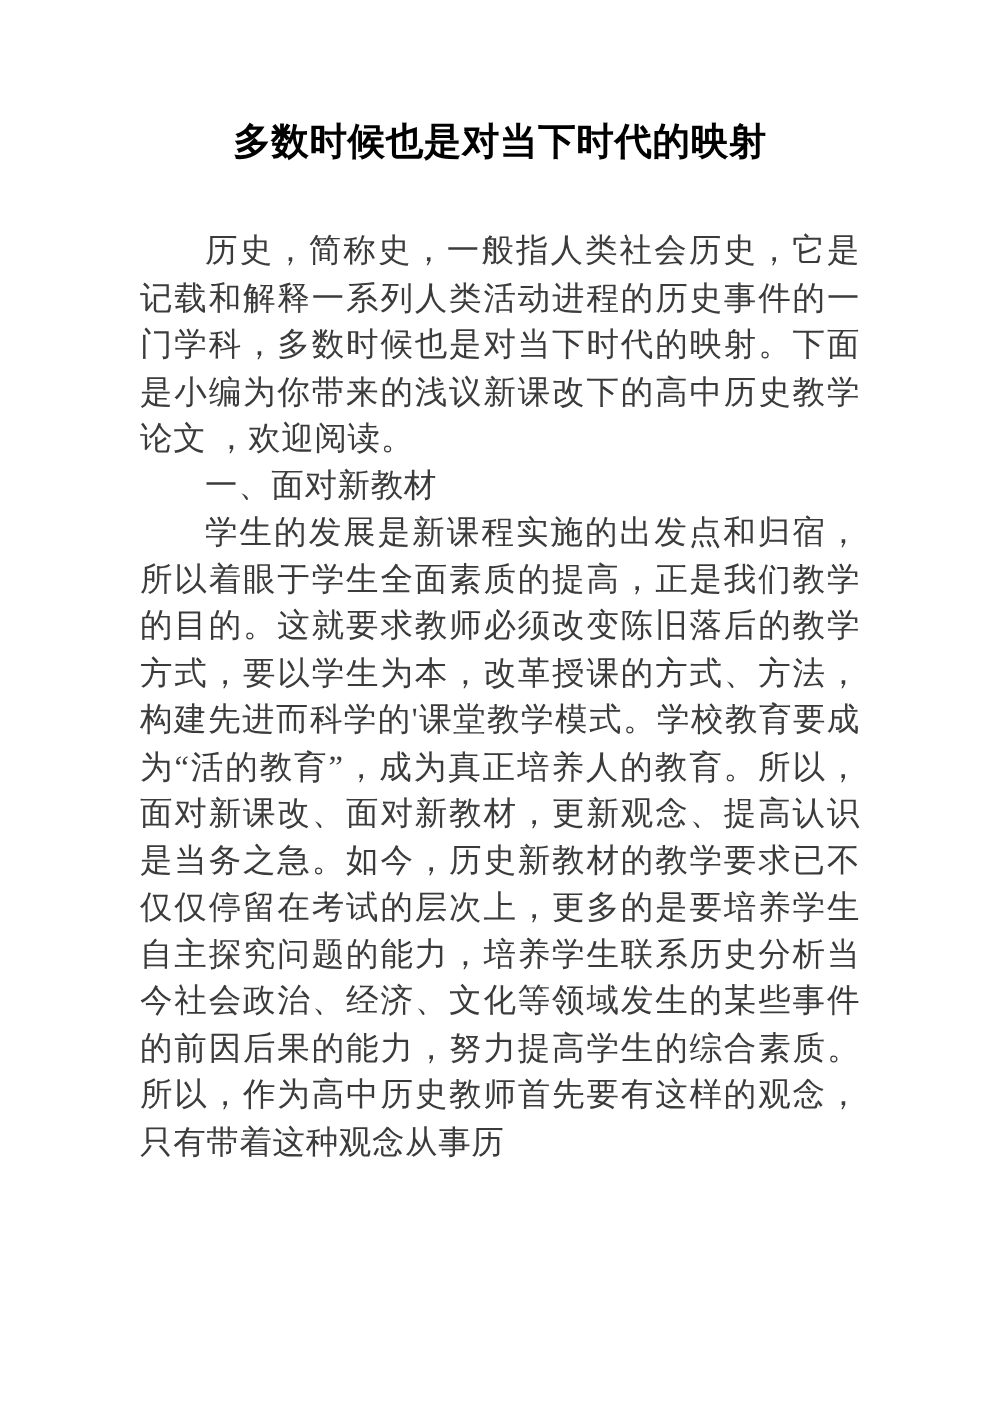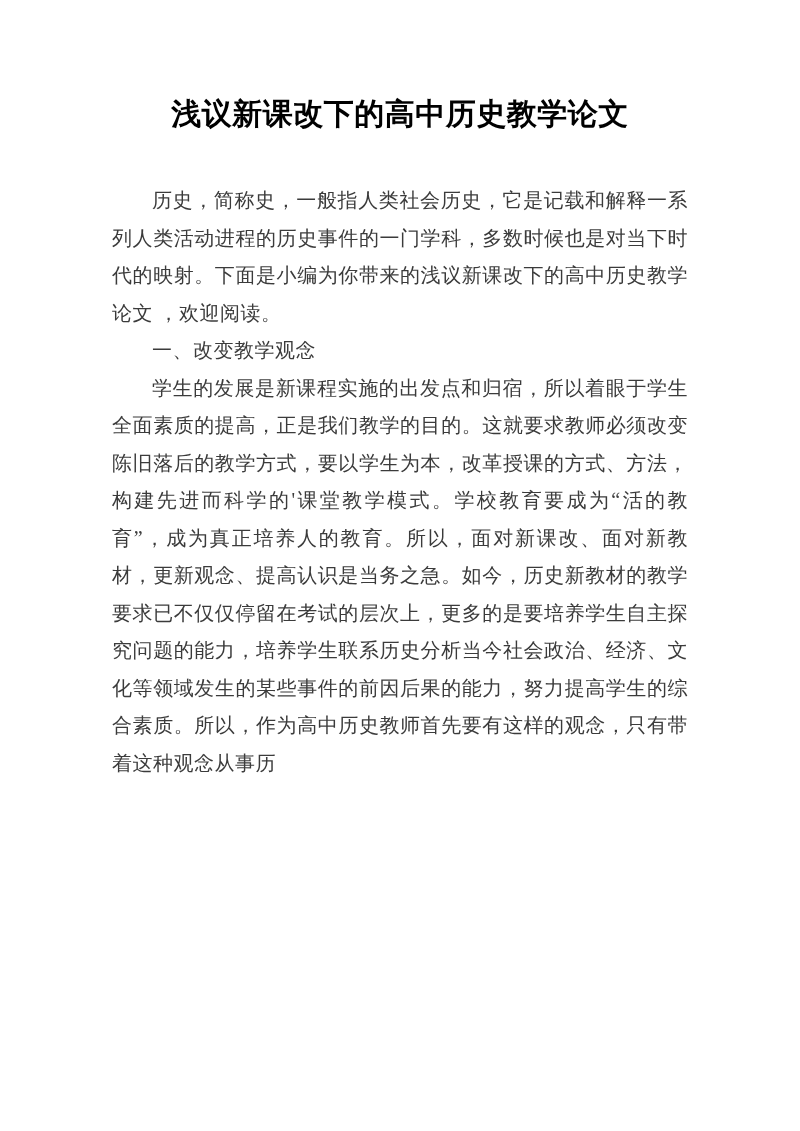--- a/index.html
+++ b/index.html
@@ -22,34 +22,34 @@
       line-height: 44px;
       font-weight: bold;
       color: #000000;
       letter-spacing: 0.5px;
       font-family: "Liberation Serif", "DejaVu Serif", serif;
     }
     .doc-body {
       margin-top: 46px;
     }
     .para {
-      font-size: 20px;
+      font-size: 26px;
       line-height: 37.5px;
       color: #3b3b3b;
       text-align: justify;
       text-indent: 2em;
       letter-spacing: 0.5px;
       font-weight: 400;
       font-family: "Liberation Serif", "DejaVu Serif", serif;
     }
   </style>
 </head>
 <body>
 
 <div class="page">
-  <h1 class="doc-title">浅议新课改下的高中历史教学论文</h1>
+  <h1 class="doc-title">多数时候也是对当下时代的映射</h1>
 
   <div class="doc-body">
     <p class="para">历史，简称史，一般指人类社会历史，它是记载和解释一系列人类活动进程的历史事件的一门学科，多数时候也是对当下时代的映射。下面是小编为你带来的浅议新课改下的高中历史教学论文 ，欢迎阅读。</p>
-    <p class="para">一、改变教学观念</p>
+    <p class="para">一、面对新教材</p>
     <p class="para">学生的发展是新课程实施的出发点和归宿，所以着眼于学生全面素质的提高，正是我们教学的目的。这就要求教师必须改变陈旧落后的教学方式，要以学生为本，改革授课的方式、方法，构建先进而科学的'课堂教学模式。学校教育要成为“活的教育”，成为真正培养人的教育。所以，面对新课改、面对新教材，更新观念、提高认识是当务之急。如今，历史新教材的教学要求已不仅仅停留在考试的层次上，更多的是要培养学生自主探究问题的能力，培养学生联系历史分析当今社会政治、经济、文化等领域发生的某些事件的前因后果的能力，努力提高学生的综合素质。所以，作为高中历史教师首先要有这样的观念，只有带着这种观念从事历</p>
   </div>
 </div>
 
 </body></html>

